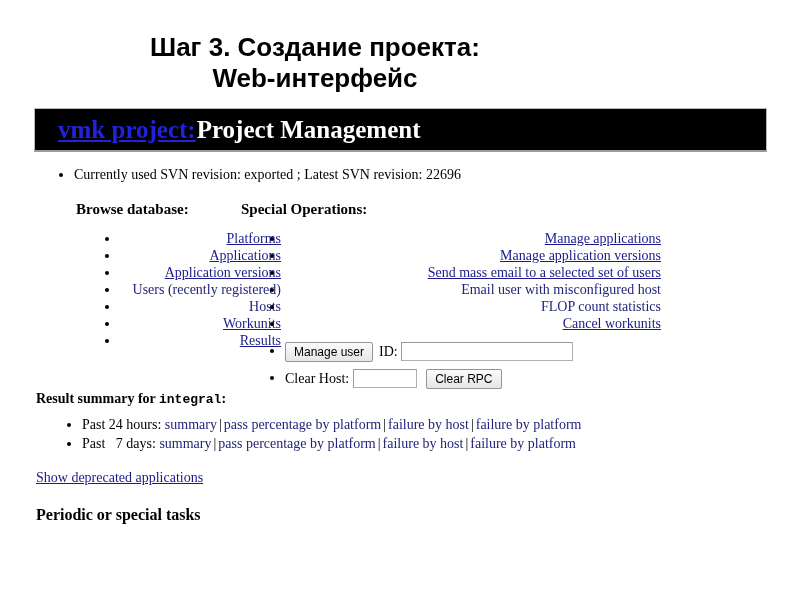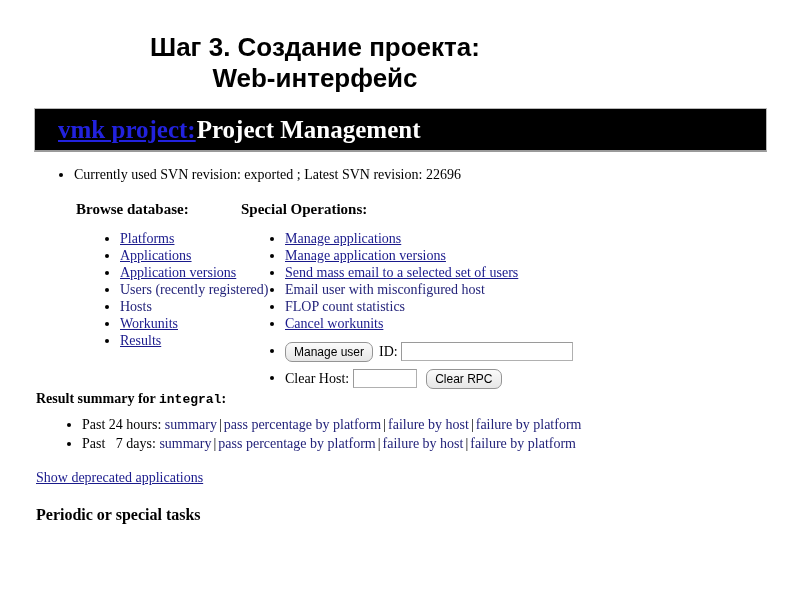--- a/index.html
+++ b/index.html
@@ -128,39 +128,40 @@
     font-weight: bold;
     font-size: 15px;
     color: #000000;
     margin: 0 0 12px 0;
   }
   .col-left ul.b, .col-right ul.b {
     padding-left: 44px;
   }
   .col-left ul.b li, .col-right ul.b li {
     line-height: 17px;
+    text-align: right;
   }
 
   
   ul.forms {
     margin: 6px 0 0 0;
     padding: 0 0 0 44px;
     list-style-type: disc;
   }
   ul.forms li {
     line-height: 26px;
     font-size: 14px;
   }
   .btn {
     font-family: "Liberation Sans", sans-serif;
     font-size: 12px;
     color: #000000;
     background: linear-gradient(#fbfbfb, #e6e6e6);
     border: 1px solid #949494;
-    border-radius: 7px;
+    border-radius: 2px;
     padding: 2px 8px;
     line-height: 14px;
     vertical-align: middle;
     cursor: pointer;
   }
   .txt {
     font-family: "Liberation Sans", sans-serif;
     font-size: 12px;
     background: #ffffff;
     border: 1px solid #b0b0b0;

